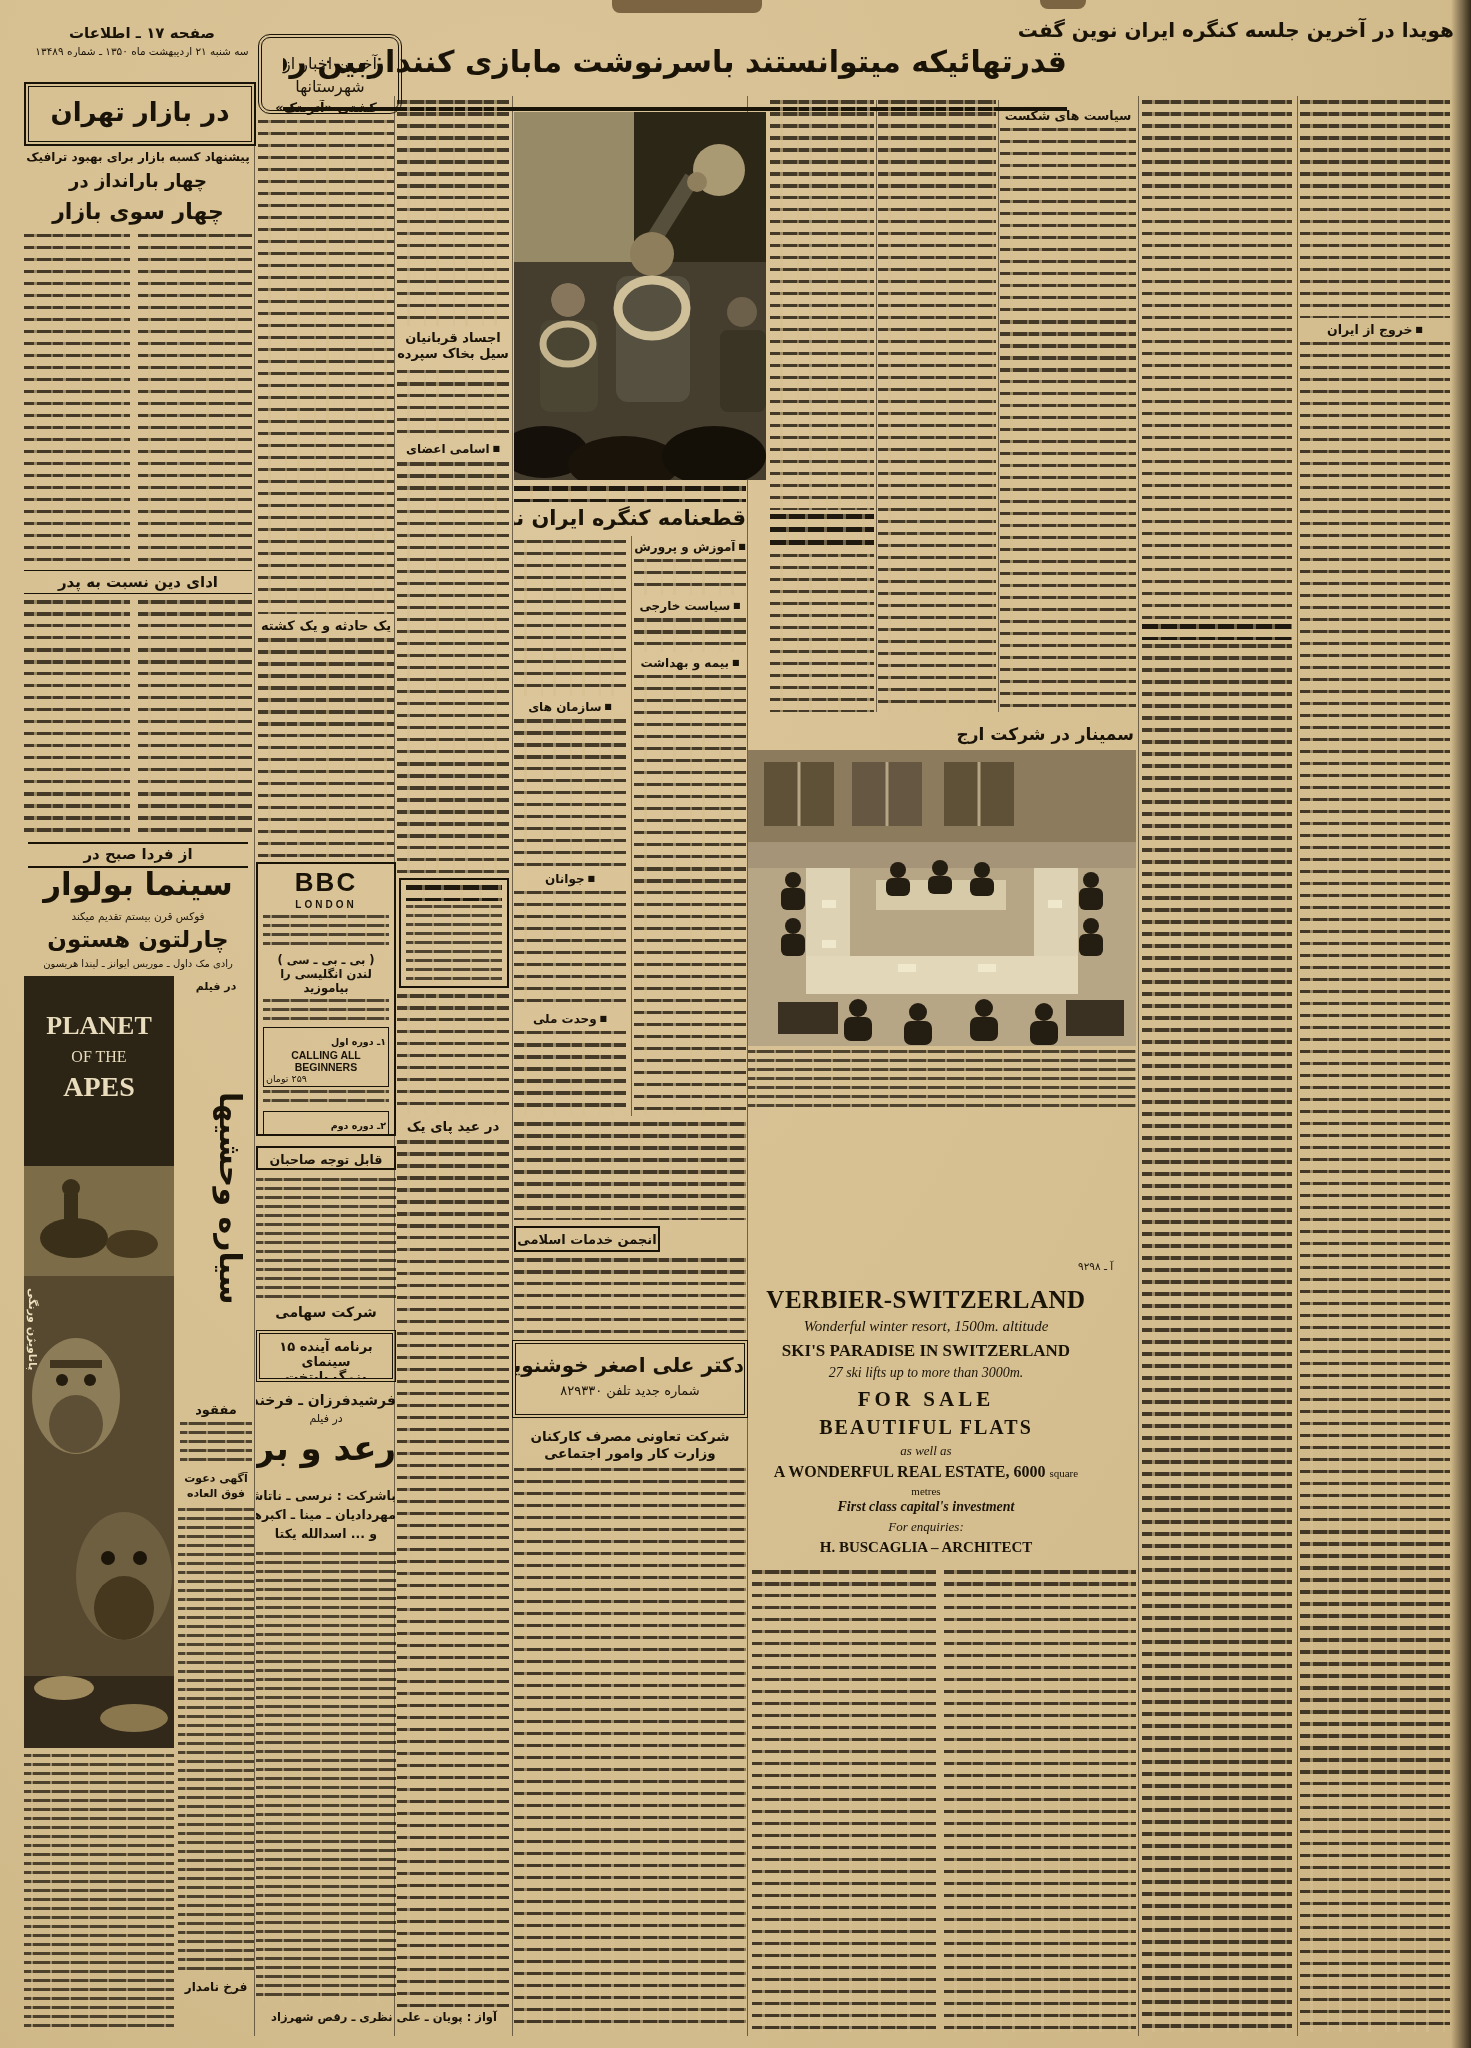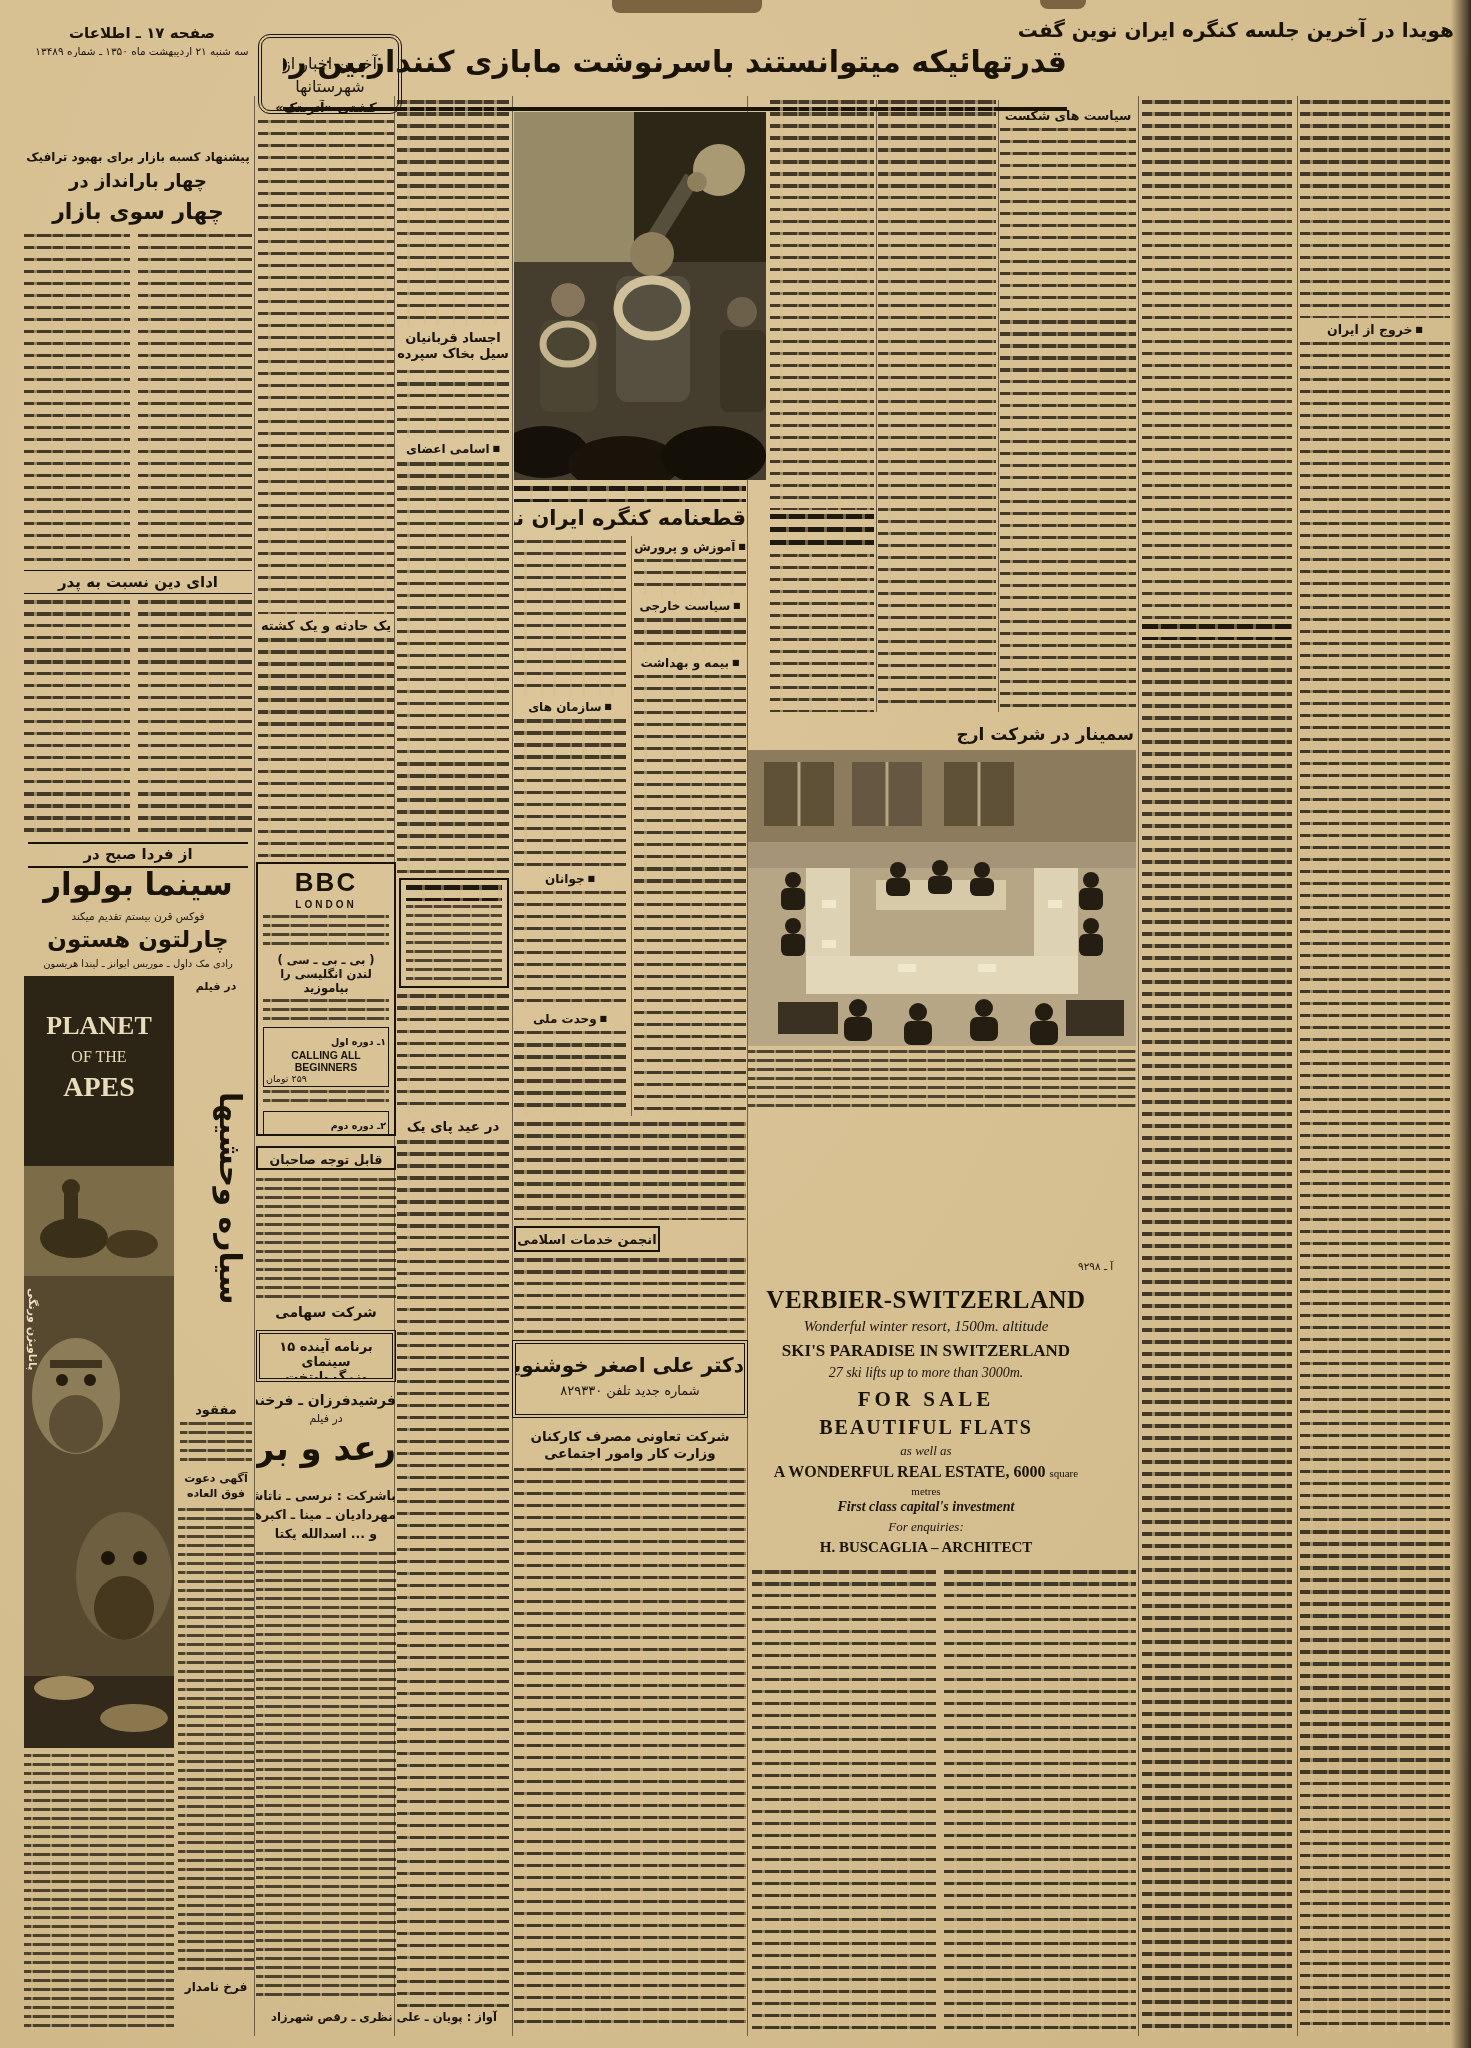--- a/index.html
+++ b/index.html
@@ -71,20 +71,21 @@
   <div class="vr" style="left:254px;top:96px;height:1940px;"></div>
   <div class="vr" style="left:394px;top:96px;height:1940px;"></div>
   <div class="vr" style="left:512px;top:96px;height:1940px;"></div>
   <div class="vr" style="left:631px;top:536px;height:580px;"></div>
   <div class="vr" style="left:747px;top:96px;height:1940px;"></div>
   <div class="vr" style="left:876px;top:100px;height:612px;"></div>
   <div class="vr" style="left:998px;top:100px;height:612px;"></div>
   <div class="vr" style="left:1138px;top:96px;height:1940px;"></div>
   <div class="vr" style="left:1297px;top:96px;height:1940px;"></div>
 
+  <div class="abs ornate" style="left:24px;top:82px;width:228px;height:60px;">در بازار تهران</div>
   <div class="abs b c" style="left:24px;top:150px;width:228px;height:16px;font-size:12px;">پیشنهاد کسبه بازار برای بهبود ترافیک</div>
   <div class="abs b c" style="left:24px;top:170px;width:228px;height:27px;font-size:18px;">چهار بارانداز در</div>
   <div class="abs b c" style="left:24px;top:199px;width:228px;height:27px;font-size:22px;">چهار سوی بازار</div>
   <div class="abs sim" style="left:24px;top:234px;width:106px;height:328px;"></div>
   <div class="abs sim" style="left:138px;top:234px;width:114px;height:328px;"></div>
 
   <div class="abs b c" style="left:24px;top:570px;width:228px;height:22px;font-size:15px;border-top:1px solid #1a1308;border-bottom:1px solid #1a1308;line-height:22px;">ادای دین نسبت به پدر دانشجویان</div>
   <div class="abs sim" style="left:24px;top:600px;width:106px;height:236px;"></div>
   <div class="abs sim" style="left:138px;top:600px;width:114px;height:236px;"></div>
 

